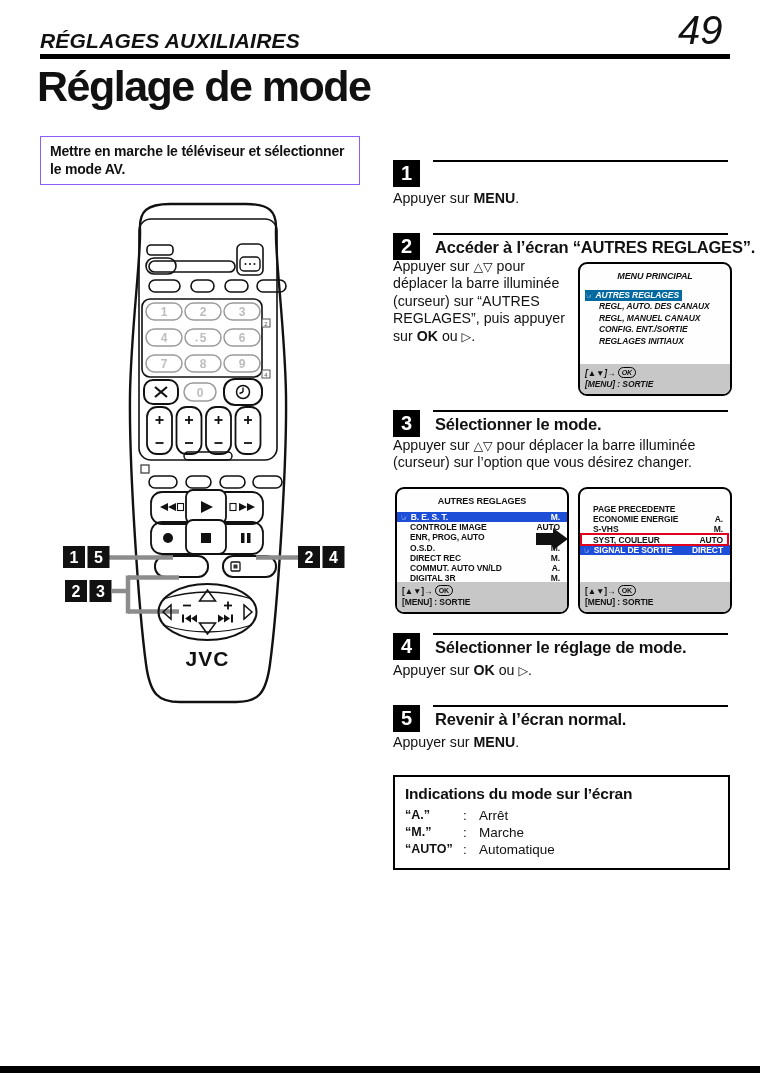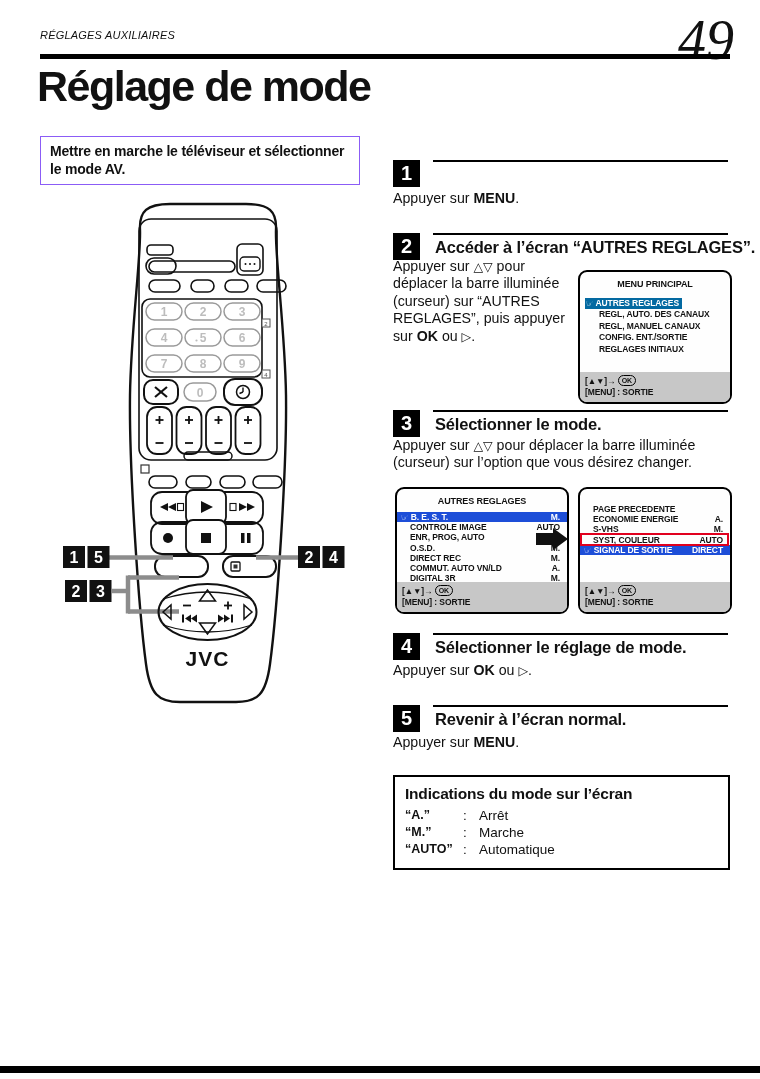--- a/index.html
+++ b/index.html
@@ -1,23 +1,23 @@
 <!DOCTYPE html>
 <html><head>
 <meta charset="utf-8">
 <style>
   html,body{margin:0;padding:0;background:#e8e8e8;}
   .page{position:relative;width:760px;height:1079px;background:#ffffff;overflow:hidden;
         font-family:"Liberation Sans","DejaVu Sans",sans-serif;color:#111;}
 
   
-  .hdr-section{position:absolute;left:40px;top:29px;font-style:italic;font-weight:normal;
-               font-size:11px;letter-spacing:.2px;text-align:center;}
-  .hdr-page{position:absolute;left:678px;top:8px;font-family:Liberation Serif, serif;
-            font-style:italic;font-size:56px;}
+  .hdr-section{position:absolute;left:40px;top:29px;font-style:italic;font-weight:bold;
+               font-size:21px;letter-spacing:.2px;text-align:center;}
+  .hdr-page{position:absolute;left:678px;top:8px;font-family:Liberation Sans, sans-serif;
+            font-style:italic;font-size:40px;}
   .hdr-rule{position:absolute;left:40px;top:54px;width:690px;height:5px;background:#000;}
   .main-title{position:absolute;left:37px;top:62px;font-size:43px;font-weight:900;
               letter-spacing:-1.5px;}
   .prereq{position:absolute;left:40px;top:136px;width:300px;border:1px solid #8b5cf6;
           padding:5px 9px 6px;font-size:14px;font-weight:bold;line-height:18px;letter-spacing:-.2px;}
 
   
   .intro{position:absolute;left:393px;top:61px;width:343px;font-size:14.2px;line-height:17.4px;}
   .intro .bullet-row{display:flex;}
   .intro .bullet-char{width:13px;font-size:10px;padding-top:3px;}
@@ -33,21 +33,21 @@
 
   
   .osd{position:absolute;border:2px solid #000;border-radius:9px;background:#fefefe;
        font-weight:bold;font-size:8.5px;letter-spacing:-.1px;overflow:hidden;}
   .osd-title{text-align:center;padding-top:7px;font-size:9px;}
   .osd-status{position:absolute;left:0;right:0;bottom:0;background:#c7c7c7;
               padding:3px 5px 4px;line-height:11px;font-size:8.5px;}
   .okb{display:inline-block;border:1px solid #000;border-radius:7px;padding:0 3px;
        font-size:7px;line-height:9px;vertical-align:1px;}
   .ptr{font-family:"DejaVu Sans",sans-serif;}
-  #osd1{left:578px;top:270px;width:150px;height:130px;}
+  #osd1{left:578px;top:262px;width:150px;height:130px;font-style:italic;}
   #osd1 .osd-list{margin-top:9px;line-height:11.4px;padding-left:5px;}
   #osd1 .selbar{background:#0369a1;color:#fff;padding:0 3px 0 1px;display:inline-block;}
   #osd1 .ind{padding-left:14px;}
   #osd2{left:395px;top:487px;width:170px;height:123px;}
   #osd3{left:578px;top:487px;width:150px;height:123px;}
   .frow{display:flex;justify-content:space-between;line-height:10.2px;padding:0 7px 0 4px;}
   .frow .lab{white-space:nowrap;}
   .frow .ind2{padding-left:9px;}
   .frow.sel{background:#1d4ed8;color:#fff;}
   .frow.red{position:relative;}

